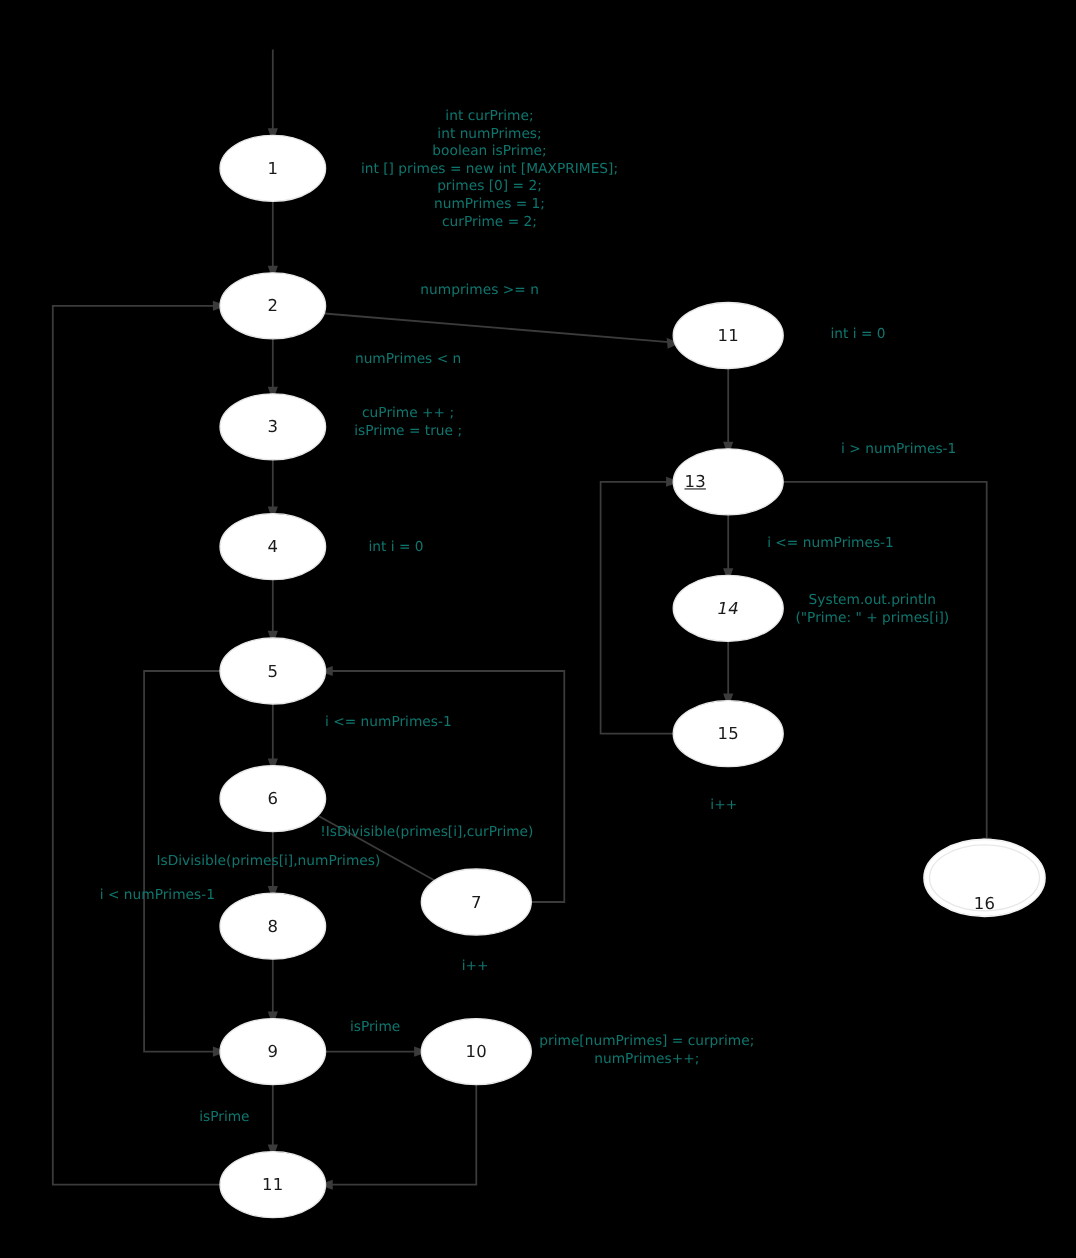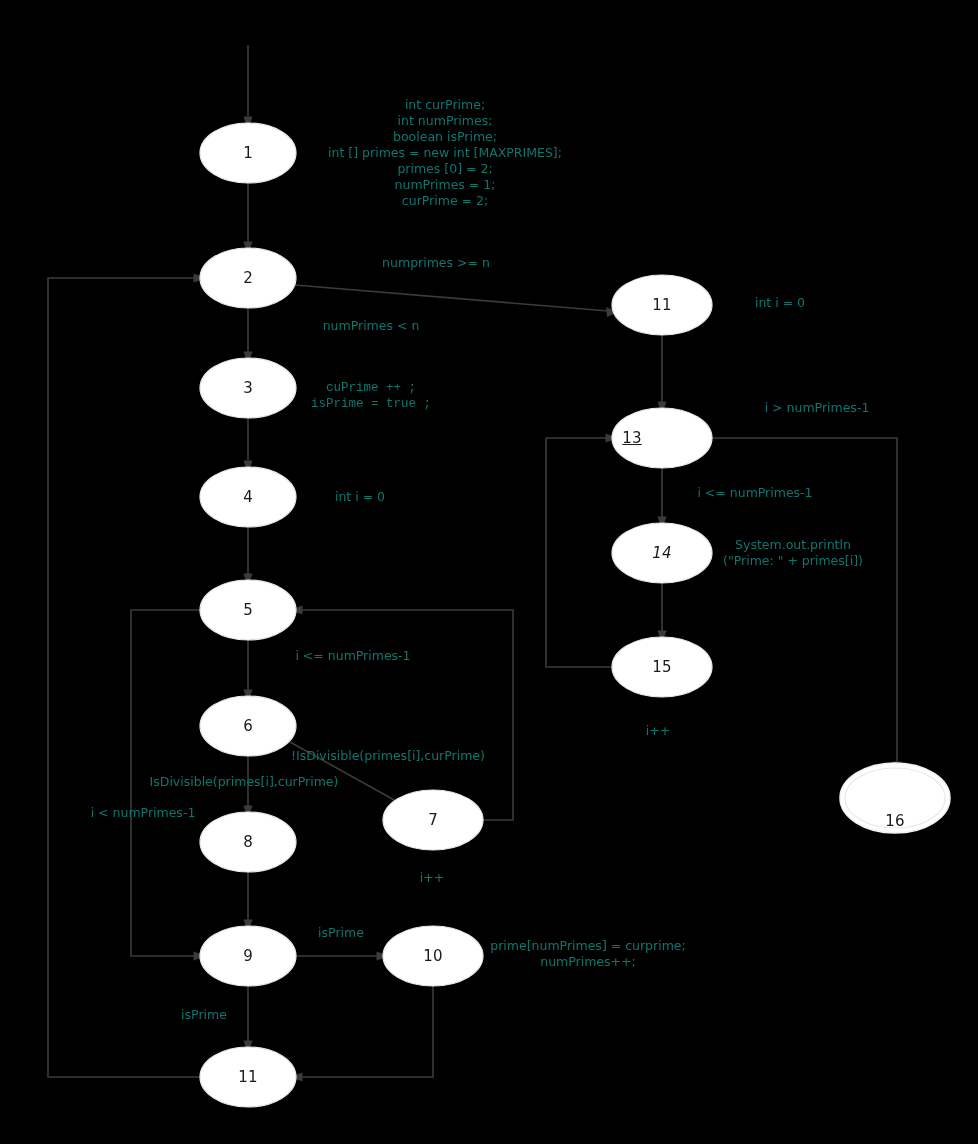--- a/index.html
+++ b/index.html
@@ -234,26 +234,26 @@
   <div id="edge-labels-layer">
       <div class="edge-label multiline" style="left: 445px; top: 153px;">int curPrime;
 int numPrimes;
 boolean isPrime;
 int [] primes = new int [MAXPRIMES];
 primes [0] = 2;
 numPrimes = 1;
 curPrime = 2;</div>
       <div class="edge-label" style="left: 436px; top: 263px;">numprimes &gt;= n</div>
       <div class="edge-label" style="left: 371px; top: 326px;">numPrimes &lt; n</div>
-      <div class="edge-label multiline" style="left: 371px; top: 396px; font-family: Liberation Mono, monospace;">cuPrime ++ ;
+      <div class="edge-label multiline" style="left: 371px; top: 383px;">cuPrime ++ ;
 isPrime = true ;</div>
       <div class="edge-label" style="left: 360px; top: 497px;">int i = 0</div>
       <div class="edge-label" style="left: 353px; top: 656px;">i &lt;= numPrimes-1</div>
       <div class="edge-label" style="left: 388px; top: 756px;">!IsDivisible(primes[i],curPrime)</div>
-      <div class="edge-label" style="left: 244px; top: 782px;">IsDivisible(primes[i],curPrime)</div>
+      <div class="edge-label" style="left: 244px; top: 782px;">IsDivisible(primes[i],numPrimes)</div>
       <div class="edge-label" style="left: 127px; top: 813px; margin-left: 16px;">i &lt; numPrimes-1</div>
       <div class="edge-label" style="left: 432px; top: 878px;">i++</div>
       <div class="edge-label" style="left: 341px; top: 933px;">isPrime</div>
       <div class="edge-label multiline" style="left: 588px; top: 954px;">prime[numPrimes] = curprime;
 numPrimes++;</div>
       <div class="edge-label" style="left: 204px; top: 1015px;">isPrime</div>
       <div class="edge-label" style="left: 780px; top: 303px;">int i = 0</div>
       <div class="edge-label" style="left: 817px; top: 408px;">i &gt; numPrimes-1</div>
       <div class="edge-label" style="left: 755px; top: 493px;">i &lt;= numPrimes-1</div>
       <div class="edge-label multiline" style="left: 793px; top: 553px;">System.out.println

